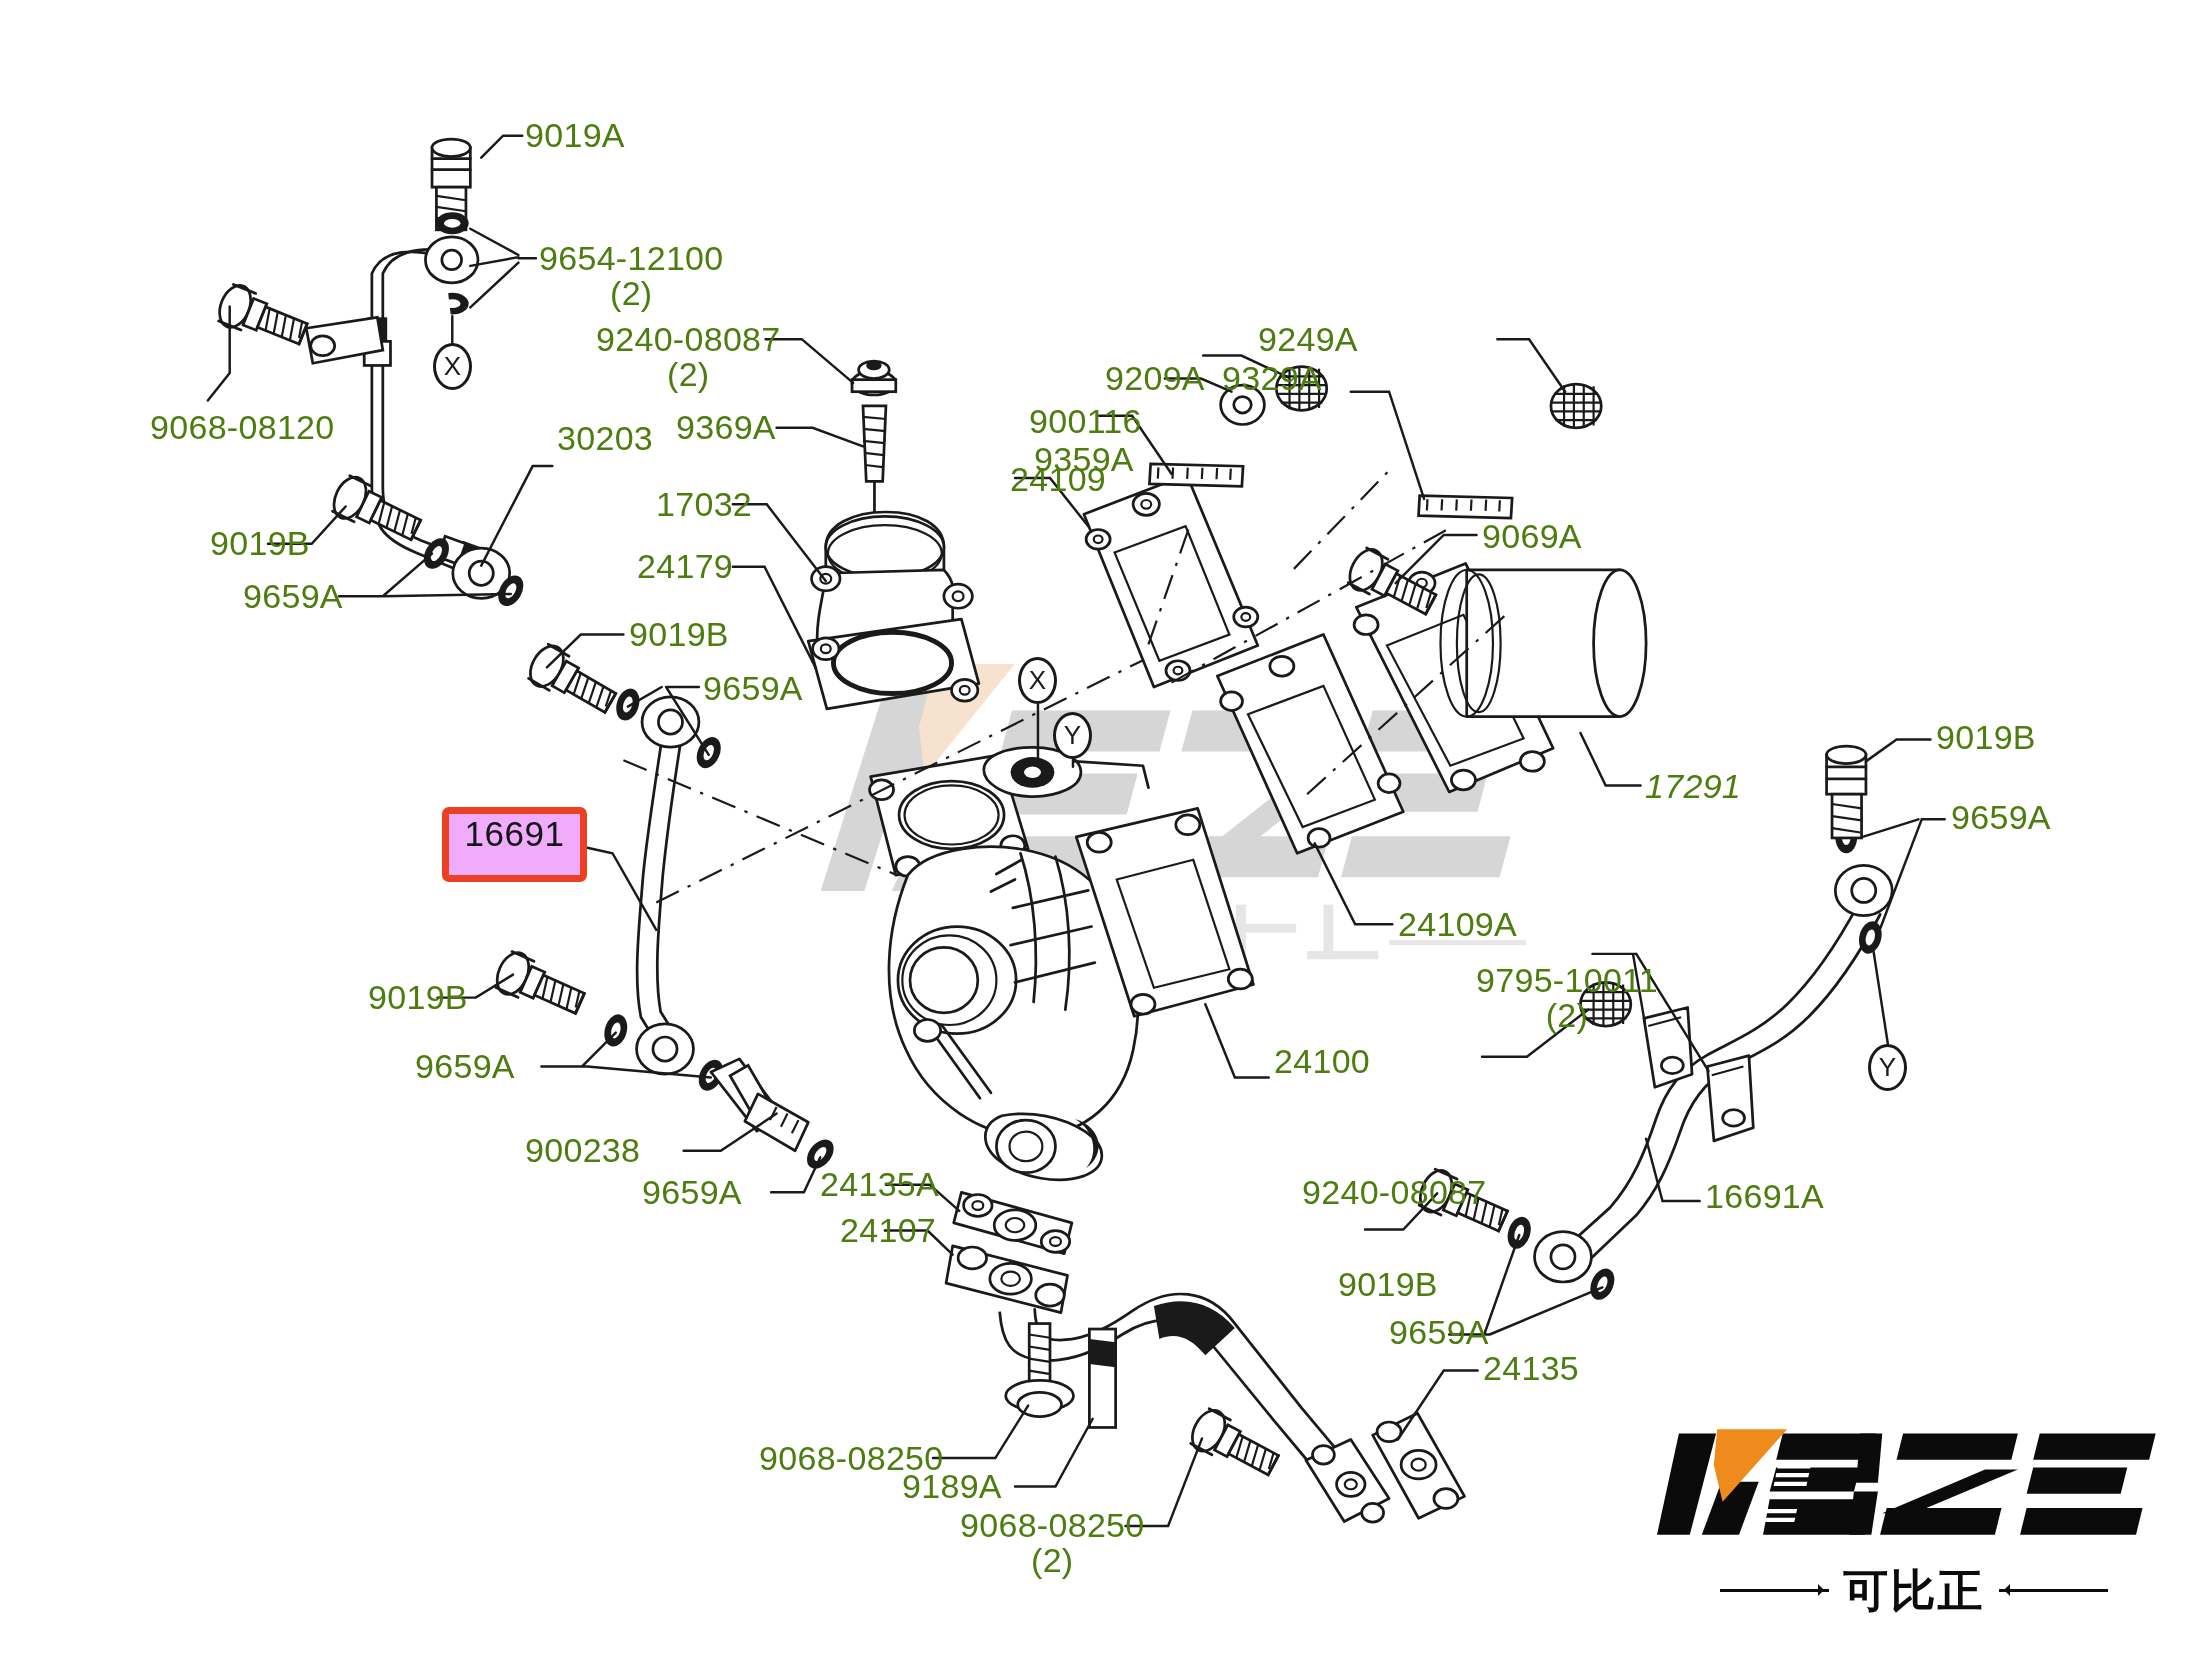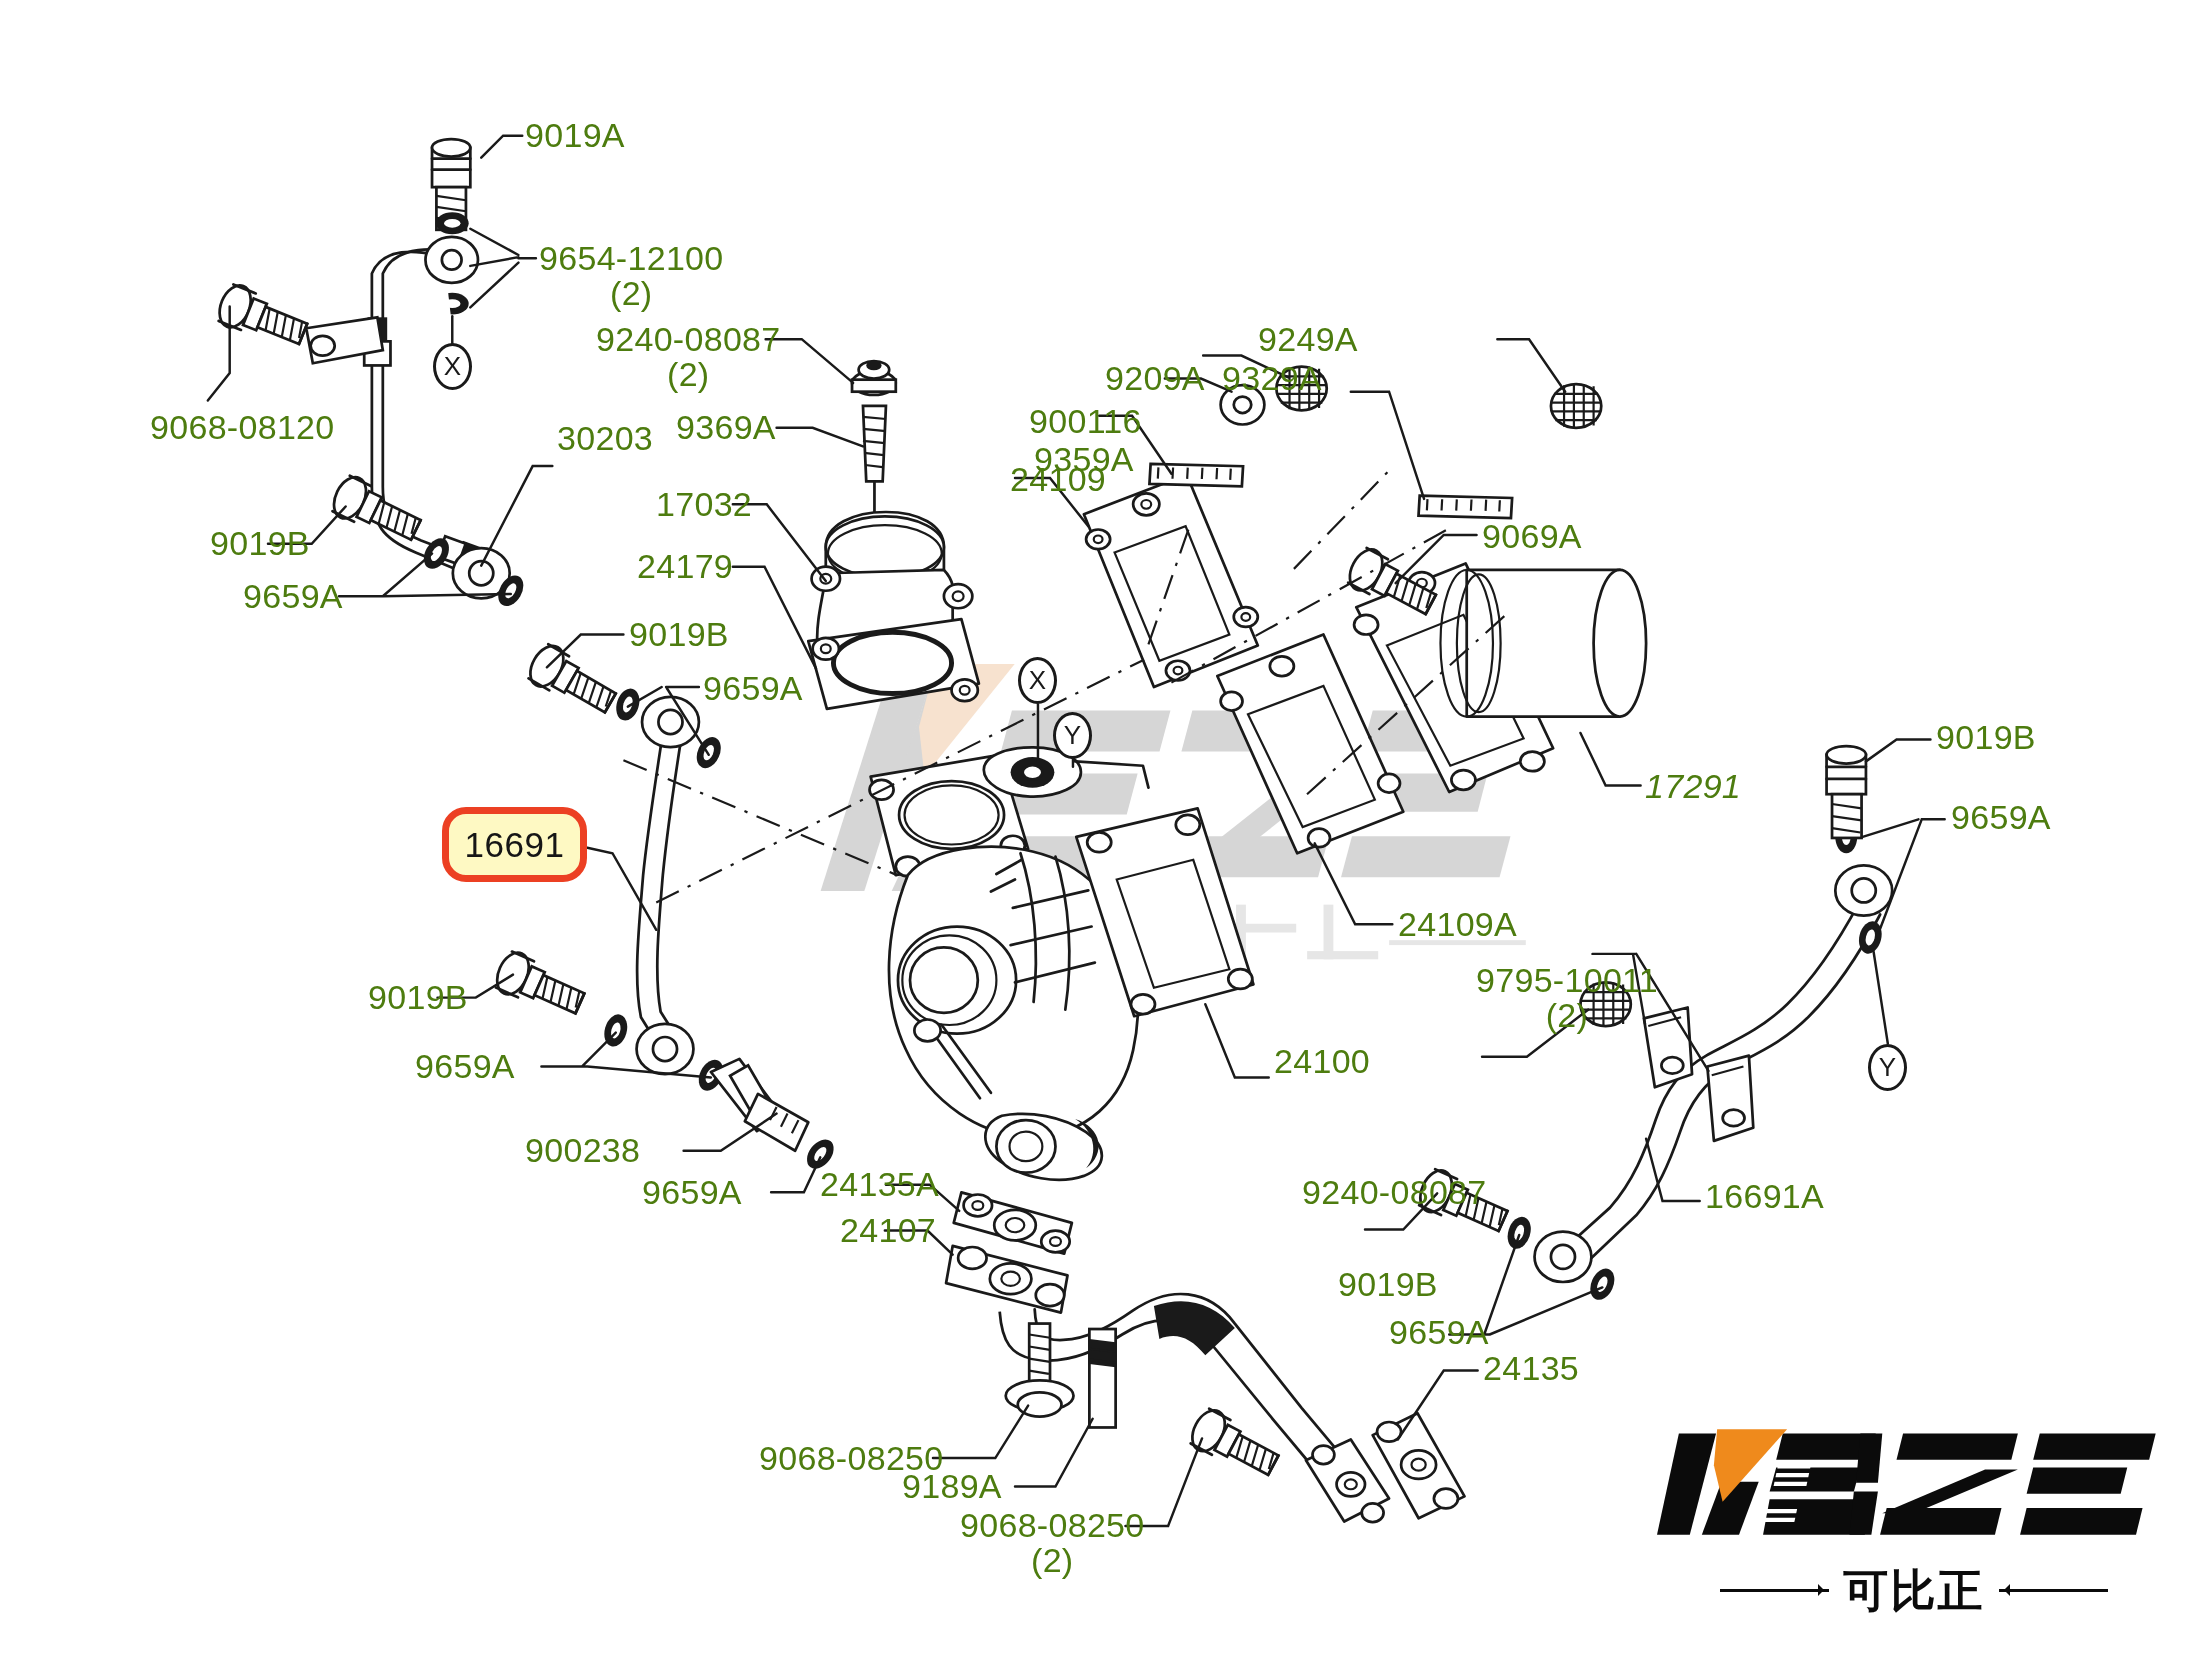--- a/index.html
+++ b/index.html
@@ -32,25 +32,24 @@
     text-align: center;
   }
   .lbl .q {
     display: block;
     font-size: 34px;
   }
   
   .hl-box {
     position: absolute;
     border: 7.7px solid #ec4023;
-    border-radius: 24px;
-    background: #fef9c3;
+    border-radius: 7px;
+    background: #f0abfc;
     box-sizing: border-box;
     display: flex;
-    align-items: center;
     justify-content: center;
   }
   .hl-box .hl-text {
     font-family: "Liberation Sans", sans-serif;
     font-size: 35px;
     color: #161616;
     letter-spacing: 0.5px;
   }
   
   .idx {

